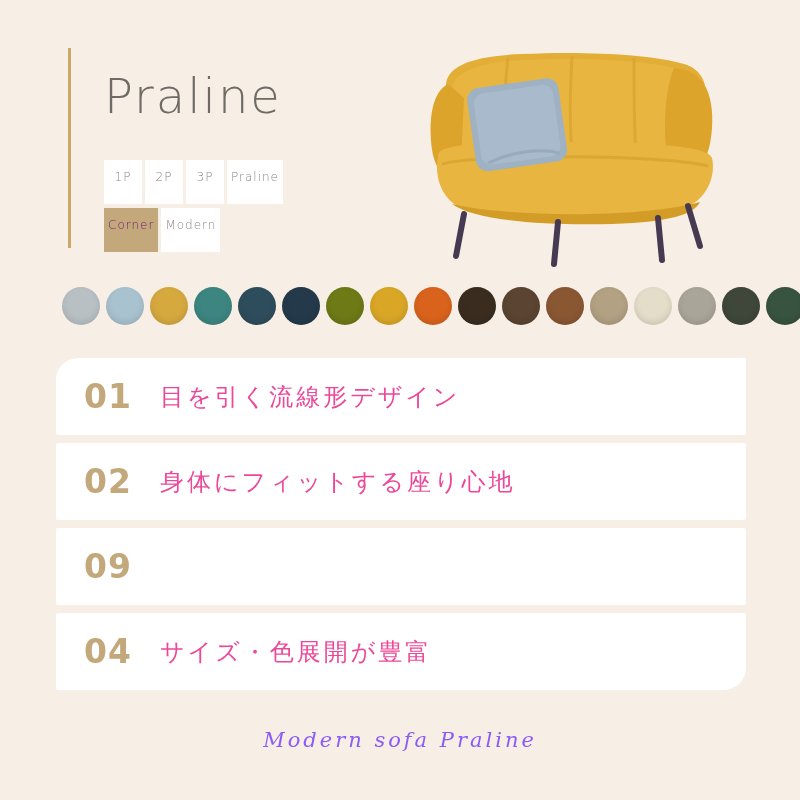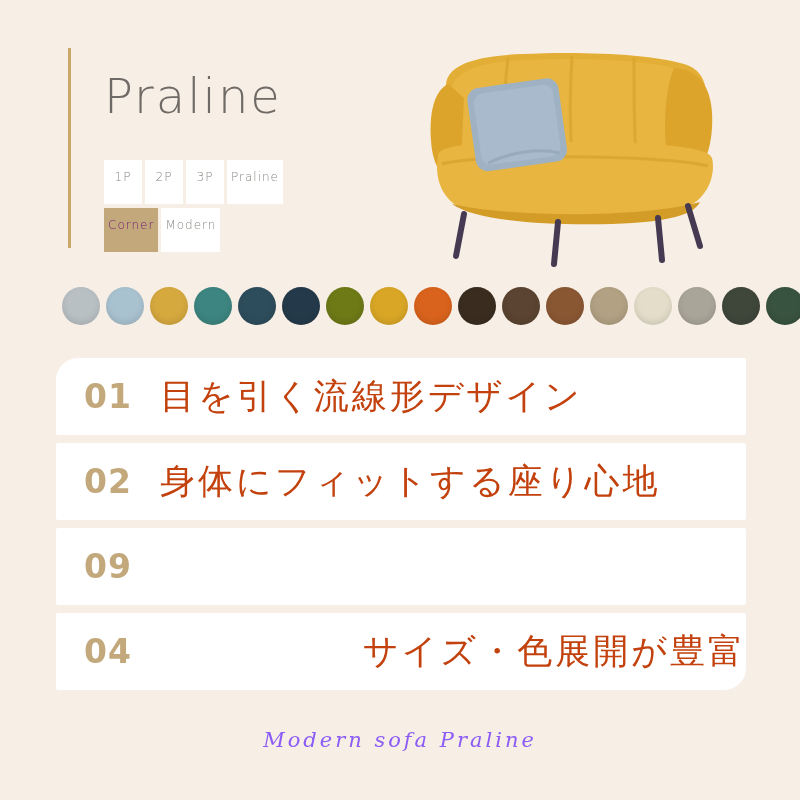--- a/index.html
+++ b/index.html
@@ -118,33 +118,33 @@
   .feature {
     position: relative;
     background: #ffffff;
     height: 77px;
     margin-bottom: 8px;
     display: flex;
     align-items: center;
     border-radius: 2px;
   }
   .feature:nth-child(1) { border-top-left-radius: 22px; }
-  .feature:nth-child(4) { border-bottom-right-radius: 22px; justify-content: space-between; }
+  .feature:nth-child(4) { border-bottom-right-radius: 22px; }
   .feat-num {
     width: 104px;
     text-align: center;
     font-size: 33px;
     color: #c2a87b;
     font-family: "DejaVu Sans", sans-serif;
     font-weight: 700;
     letter-spacing: 1px;
   }
   .feat-text {
-    font-size: 35px;
-    color: #c2410c;
+    font-size: 24px;
+    color: #ec4899;
     letter-spacing: 3px;
     font-family: "DejaVu Sans", sans-serif;
     font-weight: 400;
   }
 
   
   .footer {
     position: absolute;
     left: 0;
     top: 728px;

